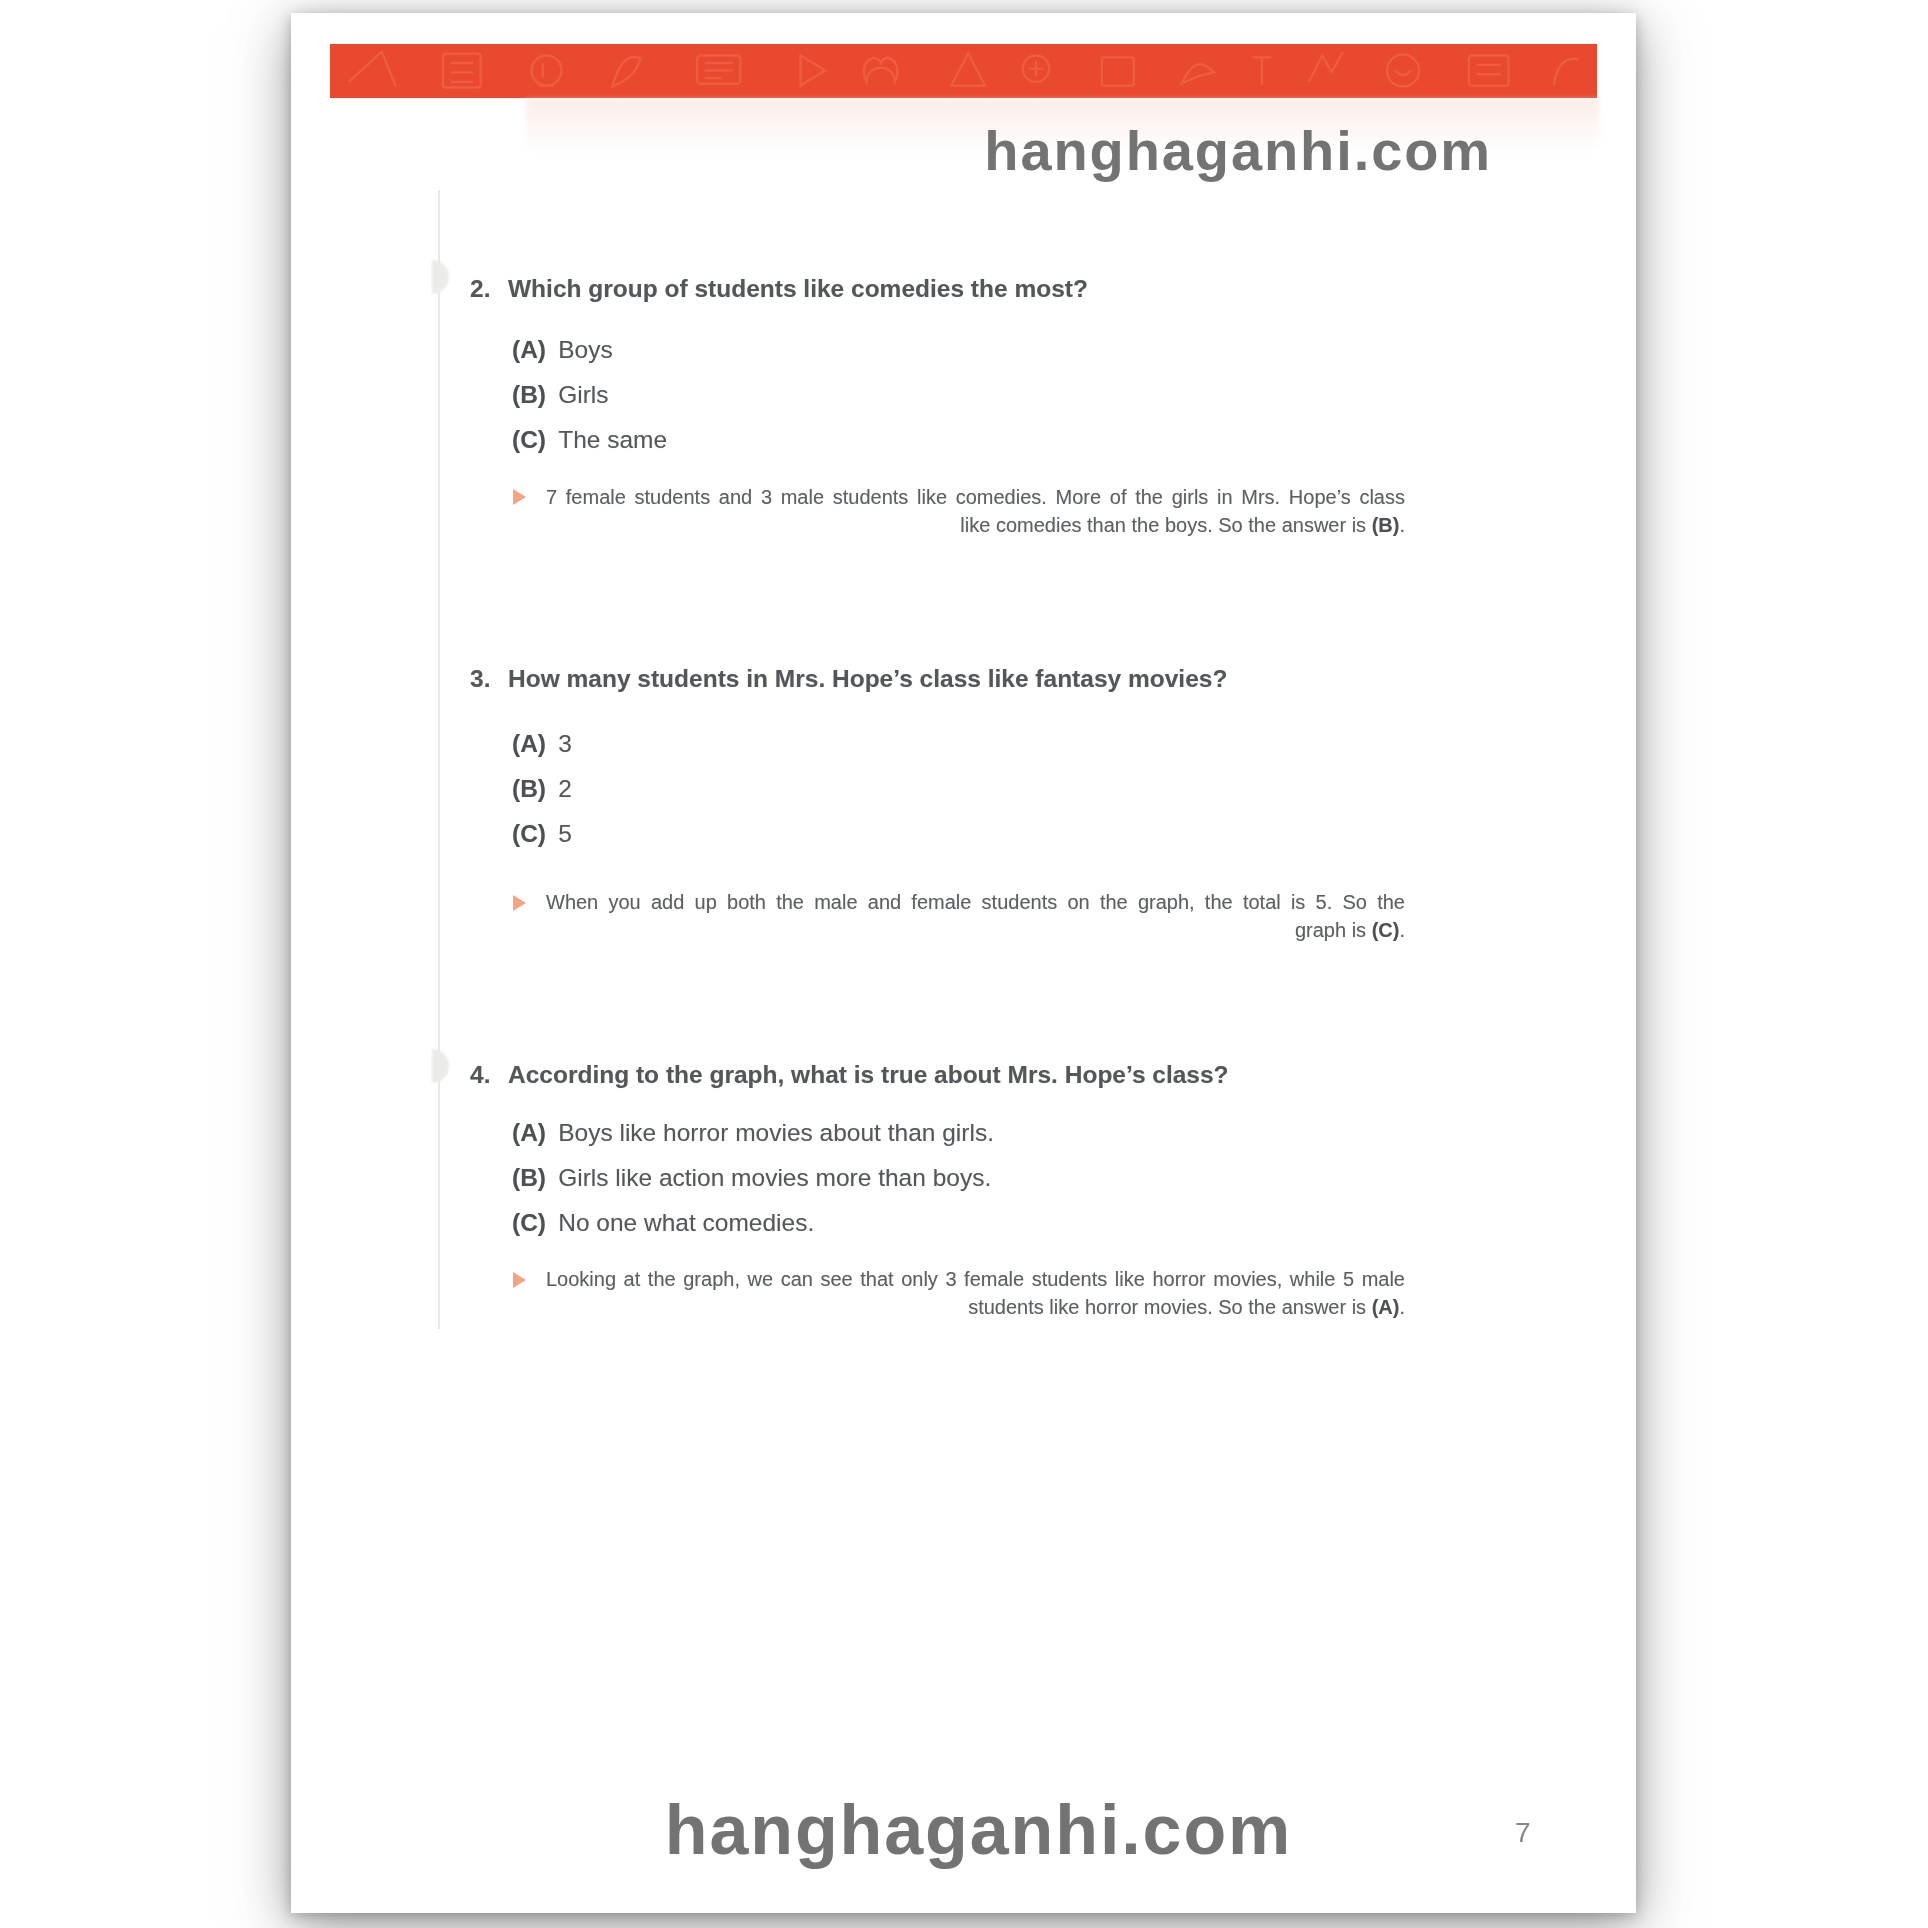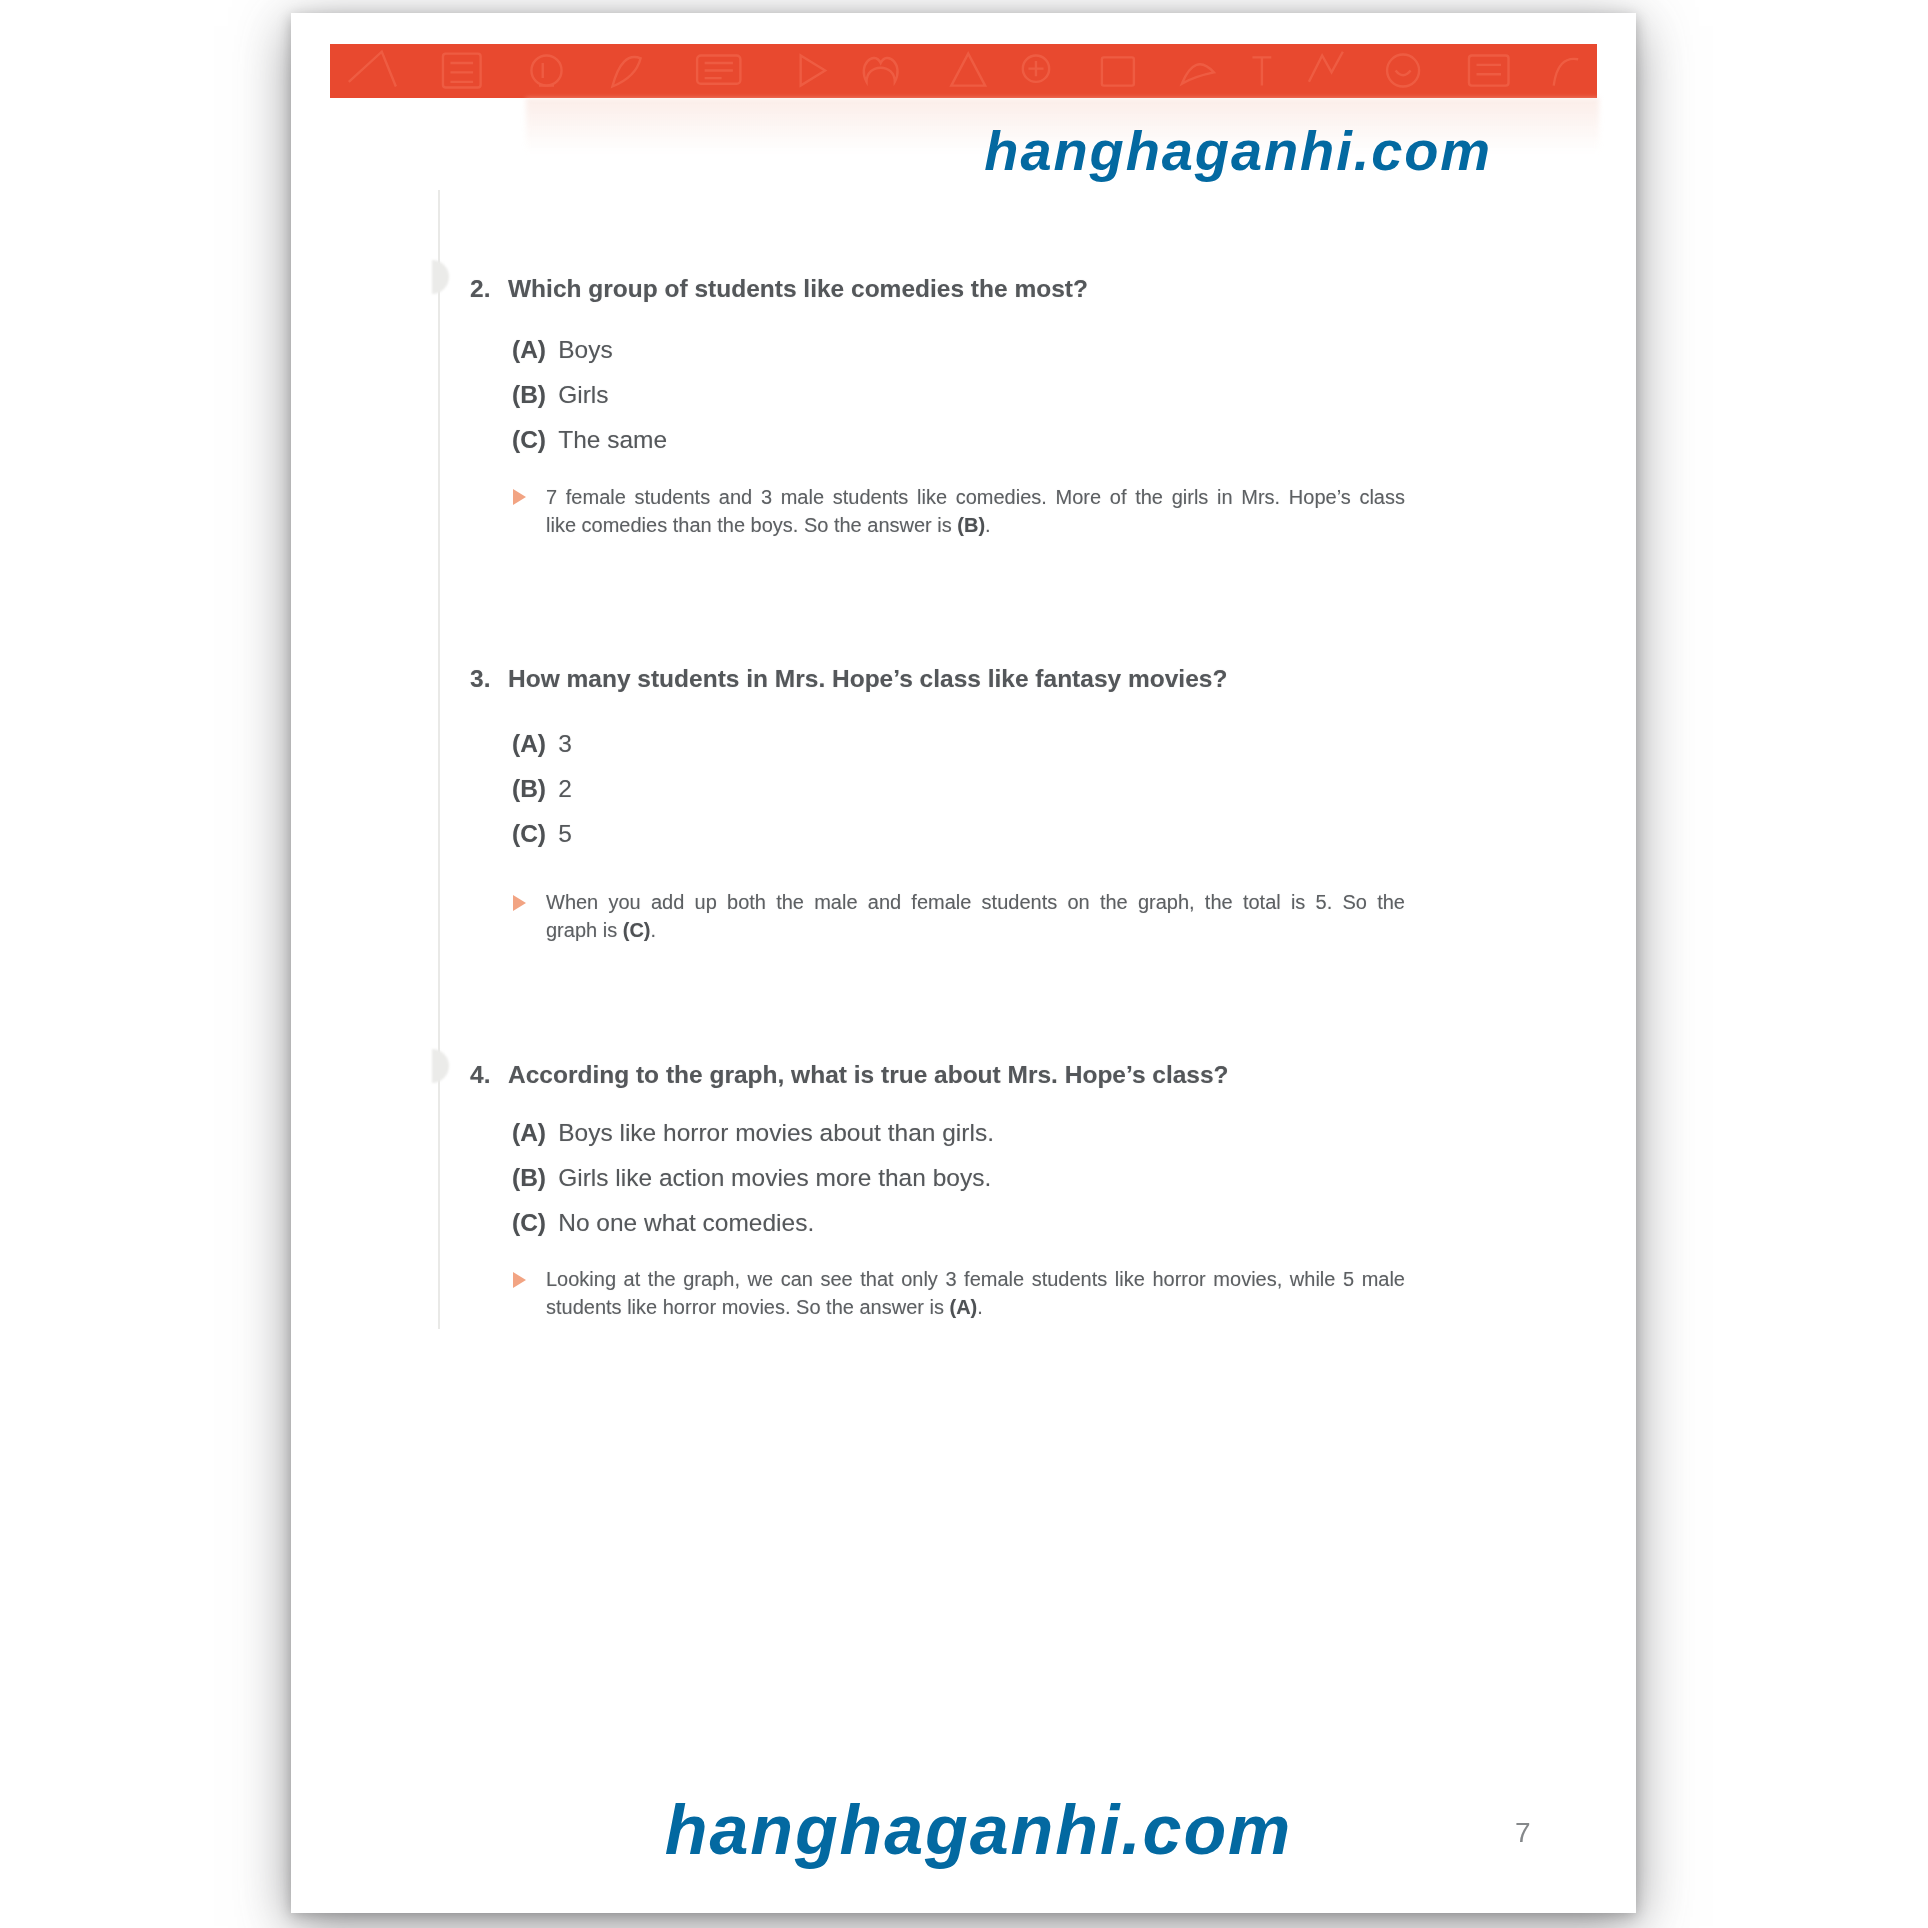--- a/index.html
+++ b/index.html
@@ -30,21 +30,21 @@
     background:#e9e9e7;
   }
   .blip{
     position:absolute;left:141px;width:17px;height:34px;
     border-radius:0 17px 17px 0;background:#ebebe9;filter:blur(0.9px);
   }
   #blip1{top:247px}
   #blip2{top:1036px}
 
   .wm{
-    color:#0369a1;font-weight:600;letter-spacing:1.9px;white-space:nowrap;font-style:italic;
+    color:#737373;font-weight:600;letter-spacing:1.9px;white-space:nowrap;
   }
   .wm-top{
     position:absolute;right:144px;top:105px;font-size:56px;line-height:66px;
   }
   .wm-bottom{
     position:absolute;left:0;width:100%;top:1774px;font-size:70px;line-height:87px;
     text-align:center;text-indent:30px;
   }
   .pagenum{
     position:absolute;left:1224px;top:1804px;font-size:28px;color:#85888a;
@@ -73,21 +73,21 @@
   #q3 .exp{margin-top:32px;}
   #q4 .exp{margin-top:20px;}
   .exp-arrow{
     position:absolute;left:43px;top:6.6px;width:0;height:0;
     border-left:13px solid #f2a483;
     border-top:8.5px solid transparent;
     border-bottom:8.5px solid transparent;
   }
   .exp-lines{margin-left:76px;width:859px;}
   .exp-l1{text-align:justify;text-align-last:justify;}
-  .exp-l2{text-align:left;}
+  .exp-l2{text-align:right;}
   .exp b{color:#4e5154;}
 </style>
 </head>
 <body>
 
 <div class="sheet">
 
   <div class="band">
     <svg width="1267" height="54" viewBox="0 0 1346 57">
       <g fill="none" stroke="#f36a50" stroke-width="2.5" opacity="0.6">

